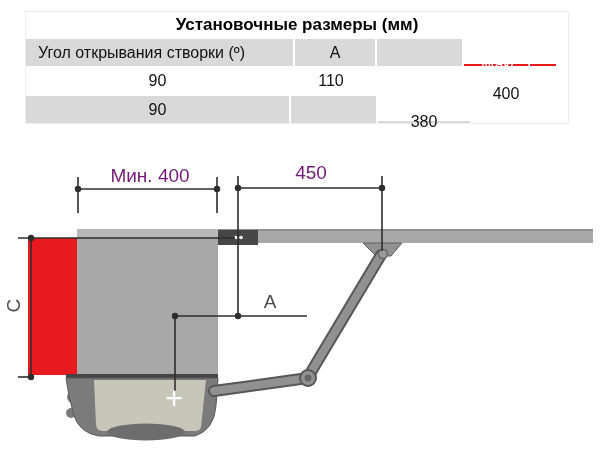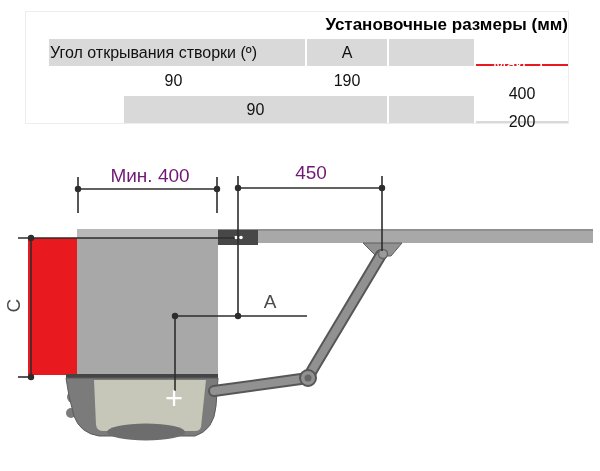--- a/index.html
+++ b/index.html
@@ -1,31 +1,31 @@
 <!DOCTYPE html>
 <html style="--accent-red: #e8191f; --table-gray: #d9d9d9; --post-gray: #a8a8a8; --post-gray-light: #b9b9b9; --bar-edge: #8f8f8f; --bracket-dark: #474747; --arm-light: #919191; --arm-dark: #575757; --motor-shell: #7b7b7b; --motor-face: #c6c6b9; --motor-base: #6d6d6d; --line-dark: #2d2d2d; --label-gray: #4a4a4a;"><head>
 <meta charset="utf-8">
 <style>
   html,body{margin:0;padding:0;background:#fff;}
   .stage{position:relative;width:600px;height:471px;background:#ffffff;overflow:hidden;
          font-family:"Liberation Sans",sans-serif;}
 
   
   .tbl{position:absolute;left:25px;top:11px;width:542px;border:1px solid #ededed;
-       display:flex;flex-direction:column;background:#fff;align-items:flex-end;}
+       display:flex;flex-direction:column;background:#fff;}
   .trow{display:flex;column-gap:2px;}
   .trow + .trow{margin-top:2px;}
   .tcell{display:flex;align-items:center;justify-content:center;
          font-size:16px;color:#111;line-height:1;}
   .c0{width:263px;} .c1{width:80px;} .c2{width:85px;} .c3{width:92px;margin-top:25px;}
   .row-title{height:25px;}
   .row-title .tcell{width:100%;font-weight:bold;font-size:17px;color:#000;background:#fff;}
   .row-head{height:27px;}
   .row-head .tcell{background:var(--table-gray);}
-  .row-head .c0{justify-content:flex-start;padding-left:1px;width:255px;margin-left:12px;}
+  .row-head .c0{justify-content:flex-start;padding-left:12px;width:255px;}
   .row-head .c3{background:var(--accent-red);color:#fff;}
   .row-a{height:26px;}
   .row-a .tcell{background:#fff;}
   .row-b{height:27px;}
   .row-b .tcell{background:var(--table-gray);}
 
   
   .diagram-svg{position:absolute;left:0;top:0;}
   .dim-label{position:absolute;font-size:19px;color:#701a75;text-align:center;line-height:1;}
   .dim-label.gray{color:var(--label-gray);}
@@ -46,28 +46,28 @@
       <div class="tcell">Установочные размеры (мм)</div>
     </div>
     <div class="trow row-head">
       <div class="tcell c0">Угол открывания створки (º)</div>
       <div class="tcell c1">A</div>
       <div class="tcell c2"></div>
       <div class="tcell c3">Макс. C</div>
     </div>
     <div class="trow row-a">
       <div class="tcell c0">90</div>
-      <div class="tcell c1">190</div>
+      <div class="tcell c1">110</div>
       <div class="tcell c2"></div>
       <div class="tcell c3">400</div>
     </div>
     <div class="trow row-b">
       <div class="tcell c0">90</div>
       <div class="tcell c2"></div>
-      <div class="tcell c3">200</div>
+      <div class="tcell c3">380</div>
     </div>
   </div>
 
   <svg class="diagram-svg" width="600" height="471" viewBox="0 0 600 471">
 
     <rect x="77" y="229" width="141" height="149" style="fill:var(--post-gray)"></rect>
     <rect x="77" y="229" width="141" height="9" style="fill:var(--post-gray-light)"></rect>
 
     <rect x="218" y="229" width="375" height="14" style="fill:var(--post-gray)"></rect>
     <rect x="218" y="229" width="375" height="2" style="fill:var(--bar-edge)"></rect>

